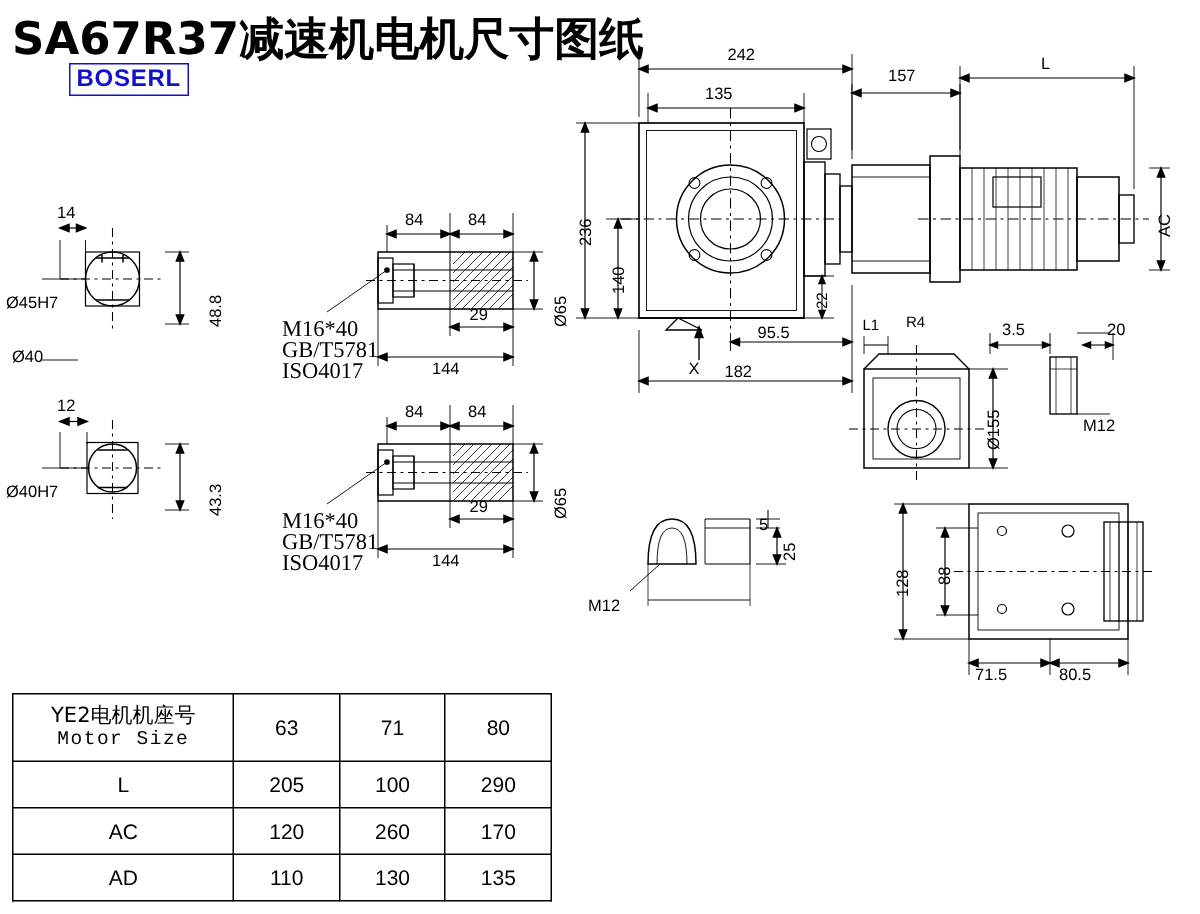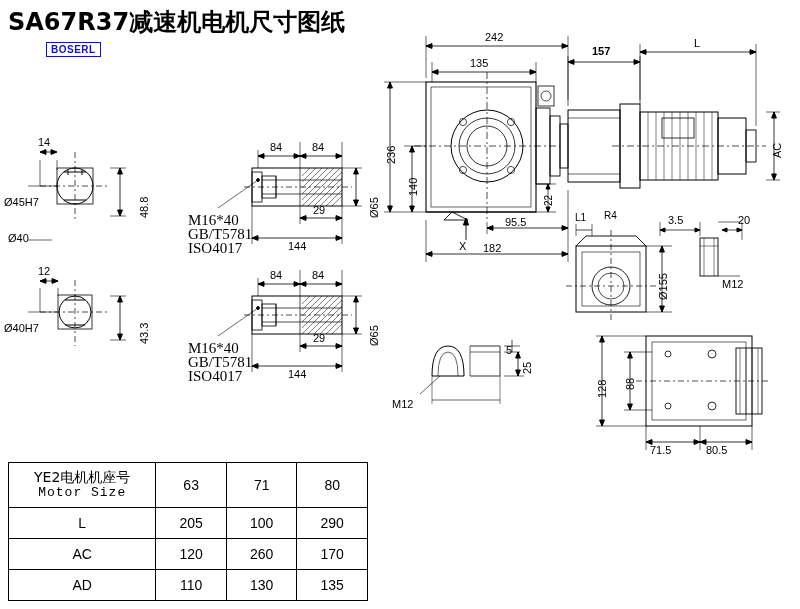--- a/index.html
+++ b/index.html
@@ -17,33 +17,33 @@
   }
   #root {
     position: relative;
     width: 800px;
     height: 609px;
   }
   .title {
     position: absolute;
     left: 8px;
     top: 6px;
-    font-size: 24px;
+    font-size: 30px;
     font-weight: bold;
     letter-spacing: 0px;
     white-space: nowrap;
     font-family: "DejaVu Sans", sans-serif;
   }
   .brand {
     position: absolute;
     left: 46px;
     top: 42px;
     border: 1.5px solid #1111cc;
     color: #1111cc;
-    font-size: 10px;
+    font-size: 16px;
     font-weight: bold;
     padding: 1px 4px 1px 4px;
     font-family: "Liberation Sans", sans-serif;
     letter-spacing: 0.5px;
   }
   .dim {
     position: absolute;
     font-size: 11px;
     font-family: "Liberation Sans", sans-serif;
     white-space: nowrap;
@@ -504,21 +504,21 @@
   <div class="dim" style="left:312px; top:269px;">84</div>
   <div class="dim" style="left:313px; top:332px;">29</div>
   <div class="dim" style="left:288px; top:368px;">144</div>
   <div class="dim vert" style="left:368px; top:346px;">Ø65</div>
   <div class="dim serif" style="left:188px; top:340px;">M16*40</div>
   <div class="dim serif" style="left:188px; top:354px;">GB/T5781</div>
   <div class="dim serif" style="left:188px; top:368px;">ISO4017</div>
 
   <div class="dim" style="left:485px; top:31px;">242</div>
   <div class="dim" style="left:470px; top:57px;">135</div>
-  <div class="dim" style="left:592px; top:45px; font-weight:bold;text-align:center;">157</div>
+  <div class="dim" style="left:592px; top:45px; font-weight:normal;text-align:center;">157</div>
   <div class="dim" style="left:694px; top:37px;">L</div>
   <div class="dim vert" style="left:385px; top:164px;">236</div>
   <div class="dim vert" style="left:407px; top:196px;">140</div>
   <div class="dim vert small" style="left:543px; top:206px;">22</div>
   <div class="dim vert" style="left:771px; top:158px;">AC</div>
   <div class="dim" style="left:505px; top:216px;">95.5</div>
   <div class="dim" style="left:483px; top:242px;">182</div>
   <div class="dim" style="left:459px; top:240px;">X</div>
 
   <div class="dim small" style="left:575px; top:212px;">L1</div>

